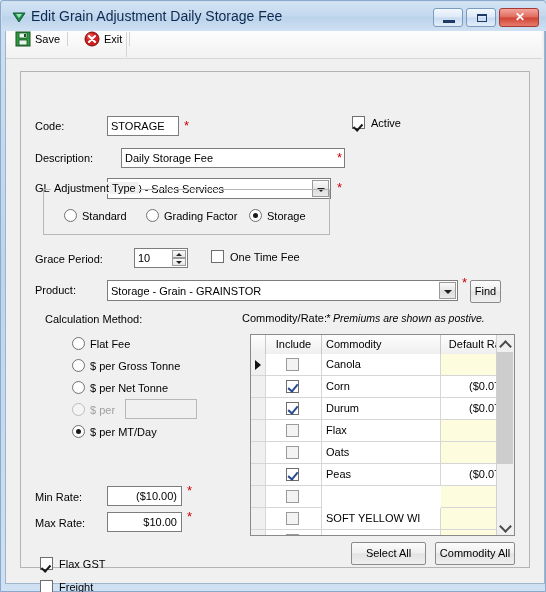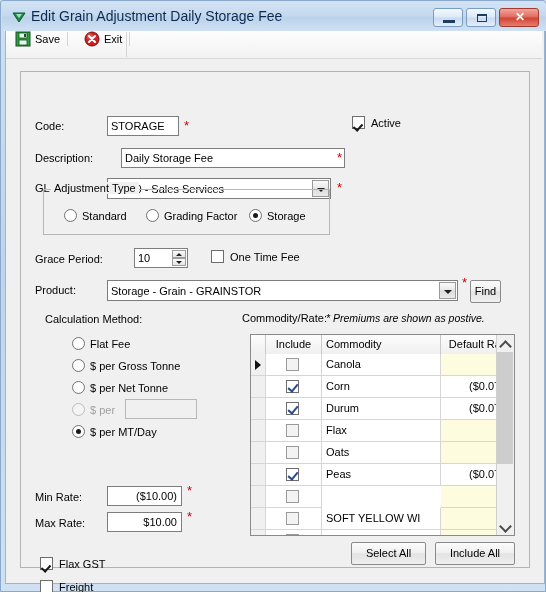--- a/index.html
+++ b/index.html
@@ -415,16 +415,16 @@
             <span class="chev up"></span>
           </div>
         <div id="sb-thumb"></div>
         <div class="sbtn" id="sb-dn">
             <span class="chev dn"></span>
           </div>
       </div>
     </div>
 
     <div class="btn" style="position:absolute;left:345px;top:511px;width:75px;">Select All</div>
-    <div class="btn" style="position:absolute;left:429px;top:511px;width:80px;">Include All</div>
+    <div class="btn" style="position:absolute;left:429px;top:511px;width:80px;">Commodity All</div>
 
   </div>
 </div>
 
 </body></html>

